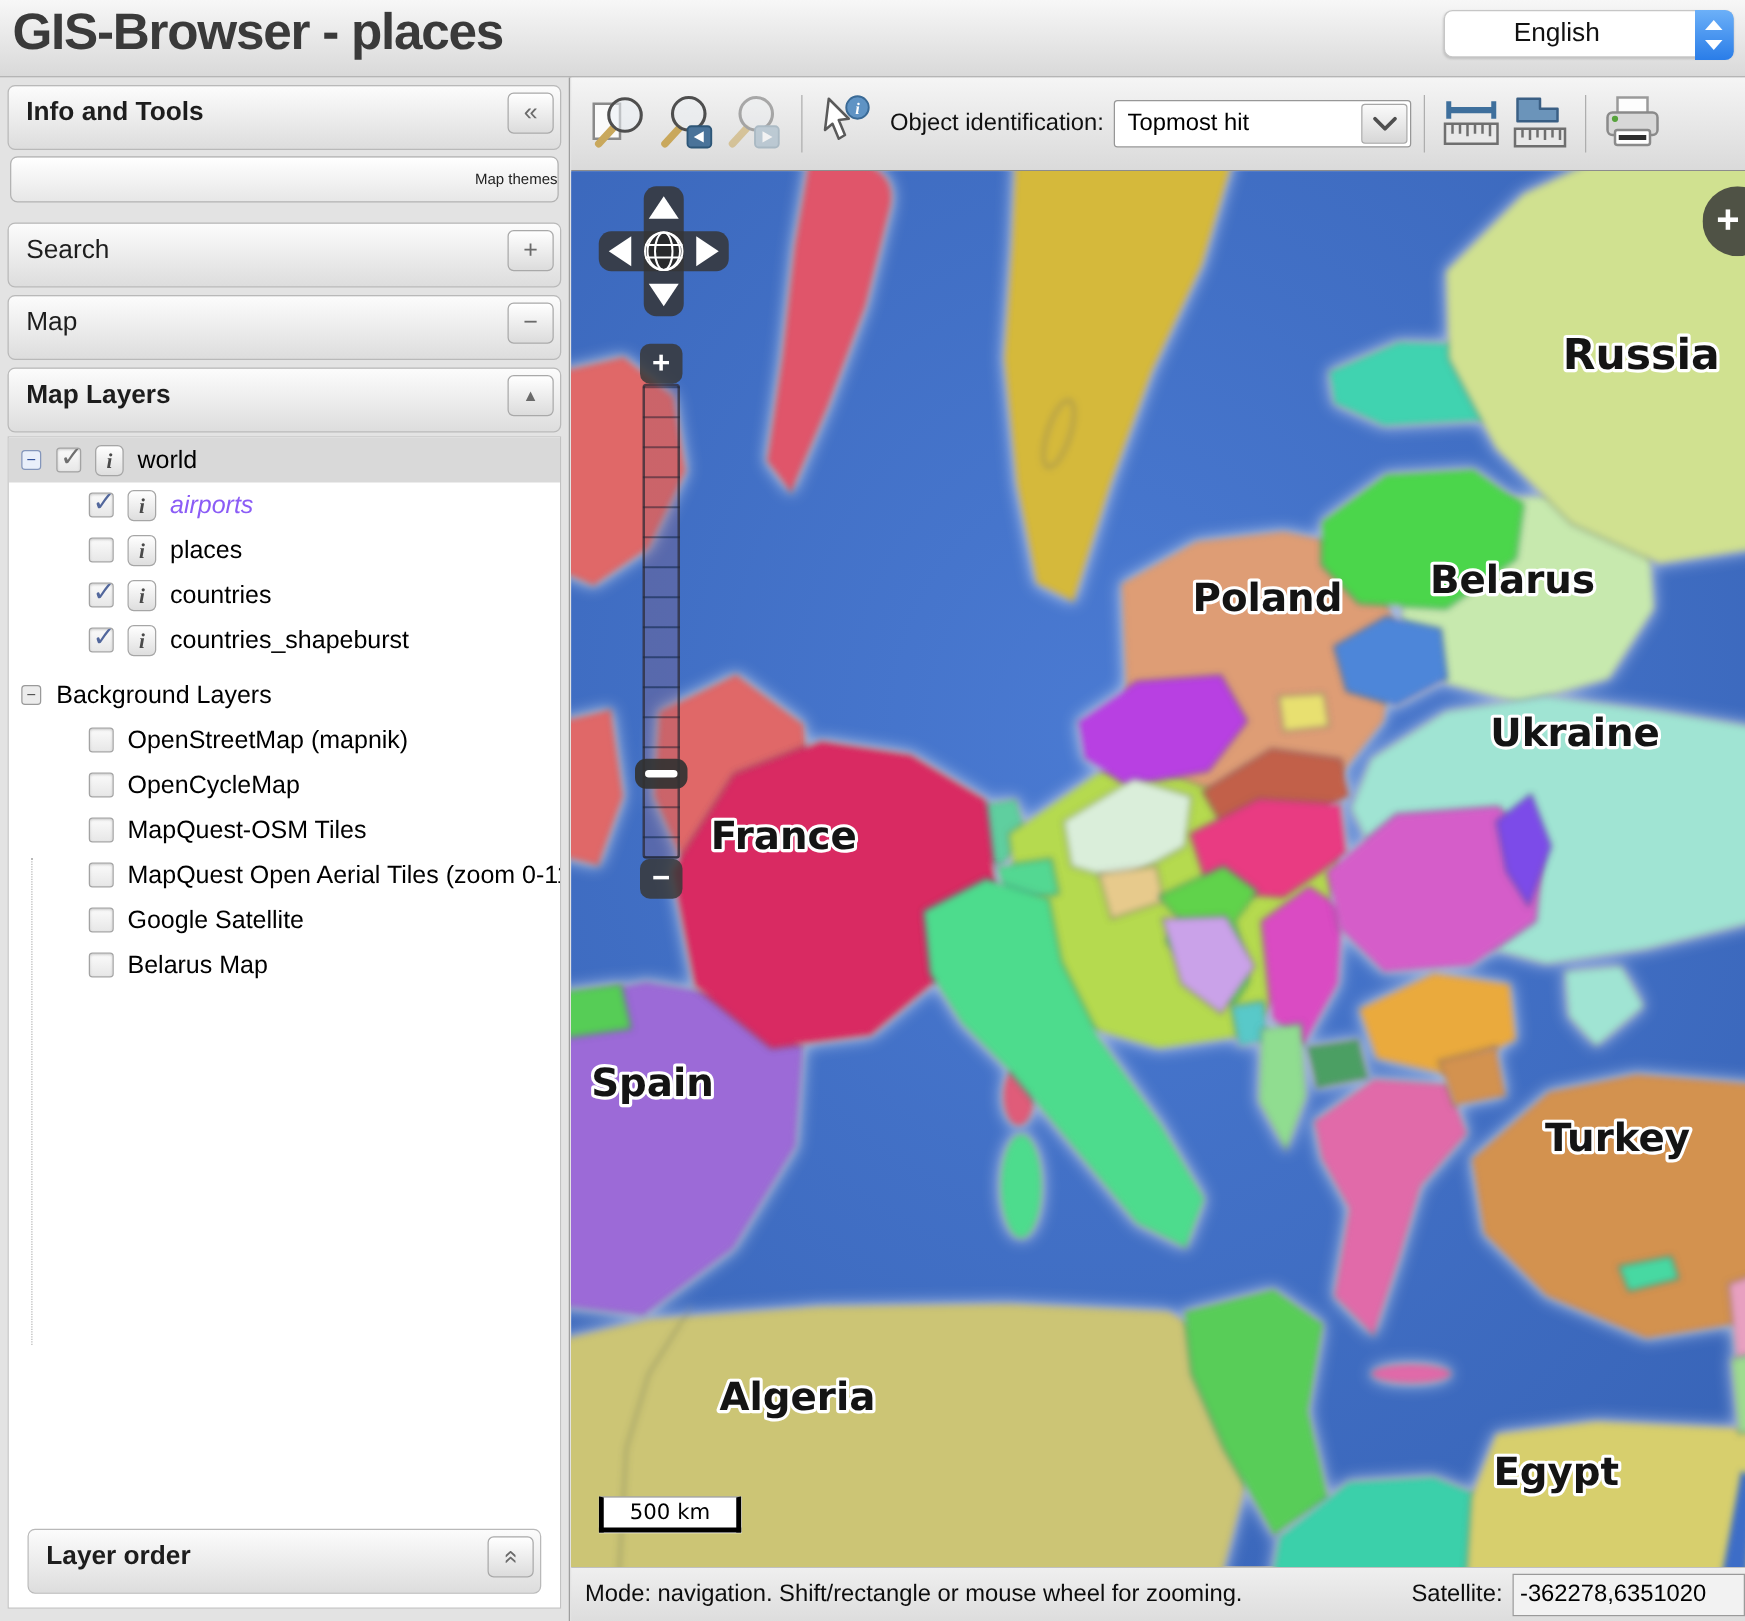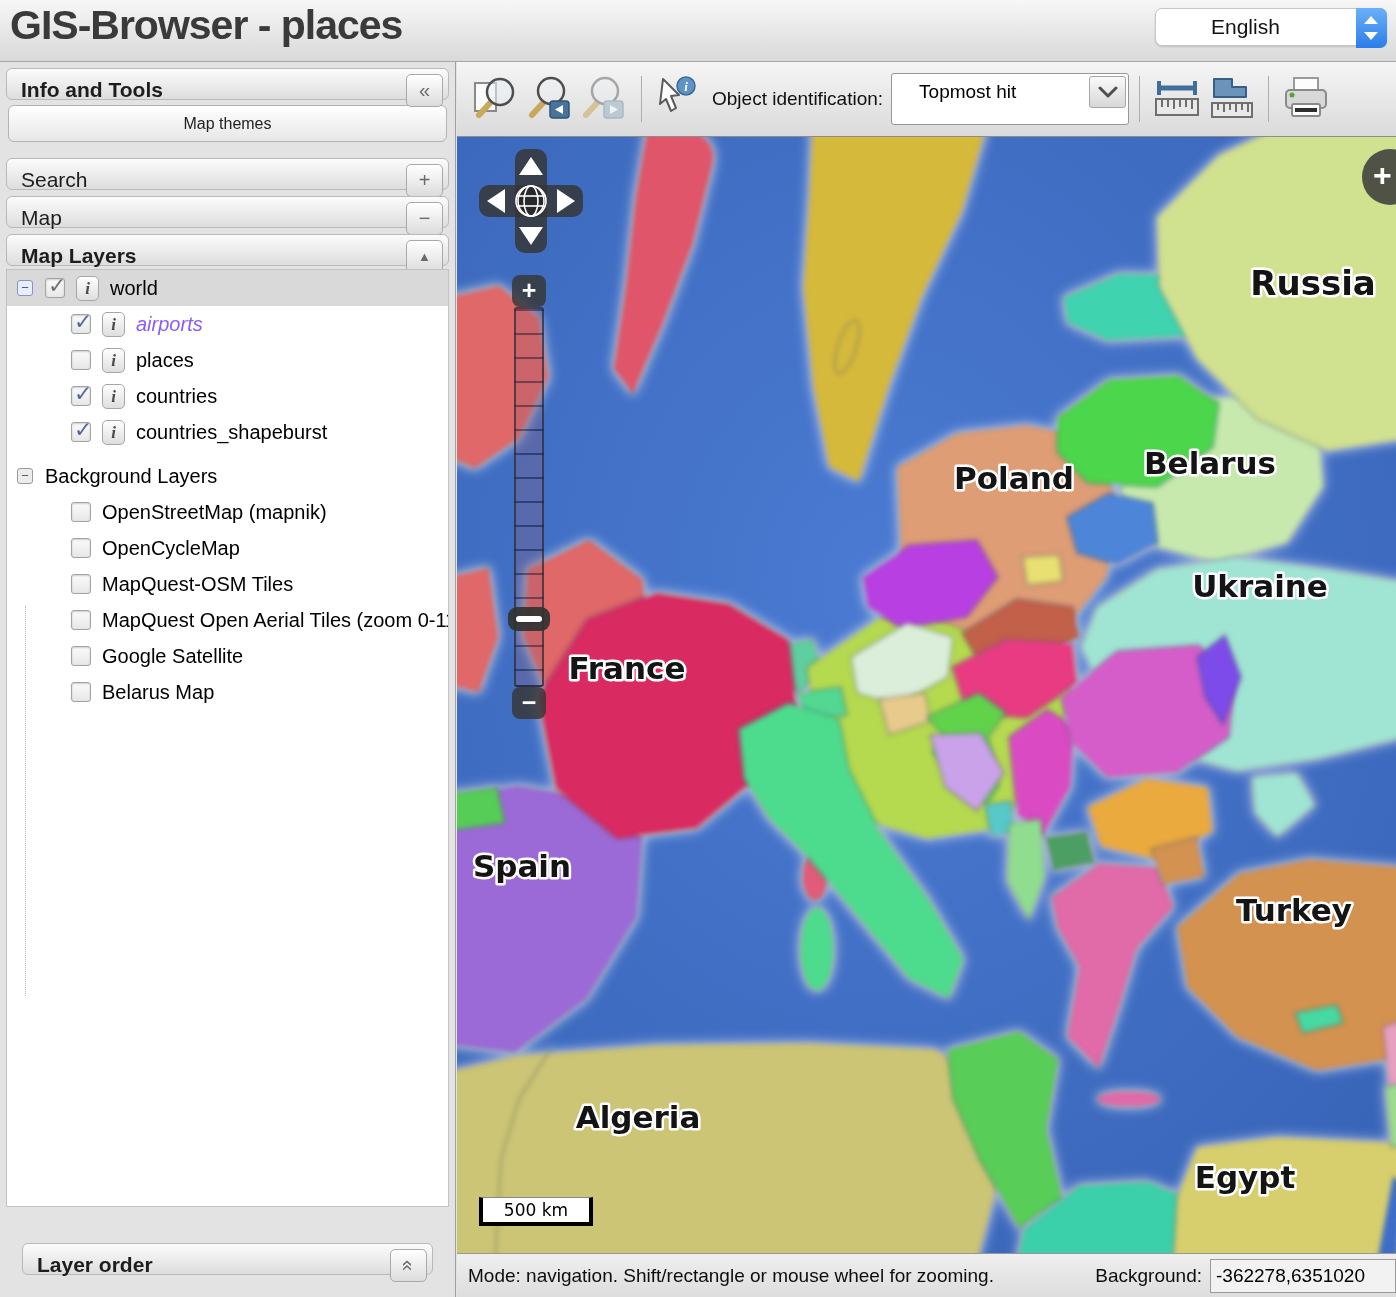--- a/index.html
+++ b/index.html
@@ -17,31 +17,31 @@
   .langsel .stepper { position:absolute; right:-1px; top:-1px; width:31px; height:40px;
     border-radius:0 7px 7px 0; background:linear-gradient(#6cb0f8,#2a7de8); }
   .stepper .up, .stepper .dn { position:absolute; left:8px; width:0; height:0;
     border-left:7px solid transparent; border-right:7px solid transparent; }
   .stepper .up { top:8px;  border-bottom:8px solid #fff; }
   .stepper .dn { bottom:8px; border-top:8px solid #fff; }
 
   
   #sidebar { position:absolute; left:0; top:62px; width:456px; height:1235px;
     background:#e3e3e3; border-right:1px solid #9f9f9f; }
-  .acc { position:relative; margin:6px 6px 0 6px; height:32px;
+  .acc { position:relative; margin:6px 6px 0 6px; height:52px;
     background:linear-gradient(#fcfcfc,#dddddd); border:1px solid #b9b9b9; border-radius:6px; }
   .acc .t { position:absolute; left:14px; top:9px; font-size:21px; color:#1d1d1d; }
   .acc .t.b { font-weight:bold; }
   .sqbtn { position:absolute; right:5px; top:5px; width:37px; height:33px;
     background:linear-gradient(#ffffff,#dcdcdc); border:1px solid #a9a9a9; border-radius:5px;
     text-align:center; font-size:20px; line-height:31px; color:#6a6a6a; cursor:pointer; }
   .sqbtn.small { font-size:13px; }
   .rot90 { display:inline-block; transform:rotate(90deg); }
   #mapthemes { margin:5px 8px 16px 8px; height:37px; background:linear-gradient(#ffffff,#e7e7e7);
-    border:1px solid #b3b3b3; border-radius:6px; text-align:center; font-size:16px;
+    border:1px solid #b3b3b3; border-radius:6px; text-align:right; font-size:12px;
     line-height:35px; color:#222; cursor:pointer; }
 
   #treepanel { position:relative; margin:3px 6px 0 6px; height:938px; background:#fff;
     border:1px solid #c2c2c2; overflow:hidden; }
   .trow { position:relative; height:36px; display:flex; align-items:center; font-size:20px;
     color:#000; white-space:nowrap; }
   .trow.sel { background:#d9d9d9; }
   .pad1 { padding-left:10px; } .pad2 { padding-left:64px; }
   .tminus { width:16px; height:16px; flex:0 0 16px; margin-right:12px; border-radius:3px;
     text-align:center; font-size:13px; line-height:14px; }
@@ -65,22 +65,22 @@
 
   
   #toolbar { position:absolute; left:457px; top:62px; width:939px; height:75px;
     background:linear-gradient(#f5f5f5,#dadada); border-bottom:1px solid #8c8c8c;
     display:flex; align-items:center; padding-left:12px; }
   .tsep { width:1px; height:46px; background:#aeaeae; margin:0 10px; }
   .ticon { width:54px; height:54px; display:flex; align-items:center; justify-content:center;
     cursor:pointer; }
   .ticon.dis { opacity:.55; }
   #oblabel { font-size:19px; color:#101010; margin:0 8px 0 6px; }
-  .osel { position:relative; width:238px; height:52px; background:#fff; border:1px solid #979797;
-    border-radius:3px; font-size:19px; color:#000; line-height:36px; padding-left:27px;
+  .osel { position:relative; width:238px; height:38px; background:#fff; border:1px solid #979797;
+    border-radius:3px; font-size:19px; color:#000; line-height:36px; padding-left:10px;
     cursor:pointer; }
   .osel .chev { position:absolute; right:2px; top:2px; width:37px; height:32px;
     background:linear-gradient(#fafafa,#d7d7d7); border:1px solid #a6a6a6; border-radius:3px;
     display:flex; align-items:center; justify-content:center; }
 
   
   #mapwrap { position:absolute; left:457px; top:137px; width:939px; height:1116px;
     overflow:hidden; background:#3d6dc7; }
   #mapsvg { position:absolute; left:0; top:0; }
   .maplabel { font-family:"DejaVu Sans","Liberation Sans",sans-serif; font-weight:bold;
@@ -415,16 +415,16 @@
   <div class="ovr zbtn" style="left:55px;top:550px;">−</div>
   <div class="ovr" id="mapadd">+</div>
   <div class="ovr" id="scalebar">
     <span>500 km</span>
   </div>
 </div>
 
 <div id="statusbar">
   <span>Mode: navigation. Shift/rectangle or mouse wheel for zooming.</span>
   <div id="coordgrp">
-    <label>Background:</label>
+    <label>Satellite:</label>
     <input id="coordinput" type="text" value="-362278,6351020" style="">
   </div>
 </div>
 
 </body></html>

